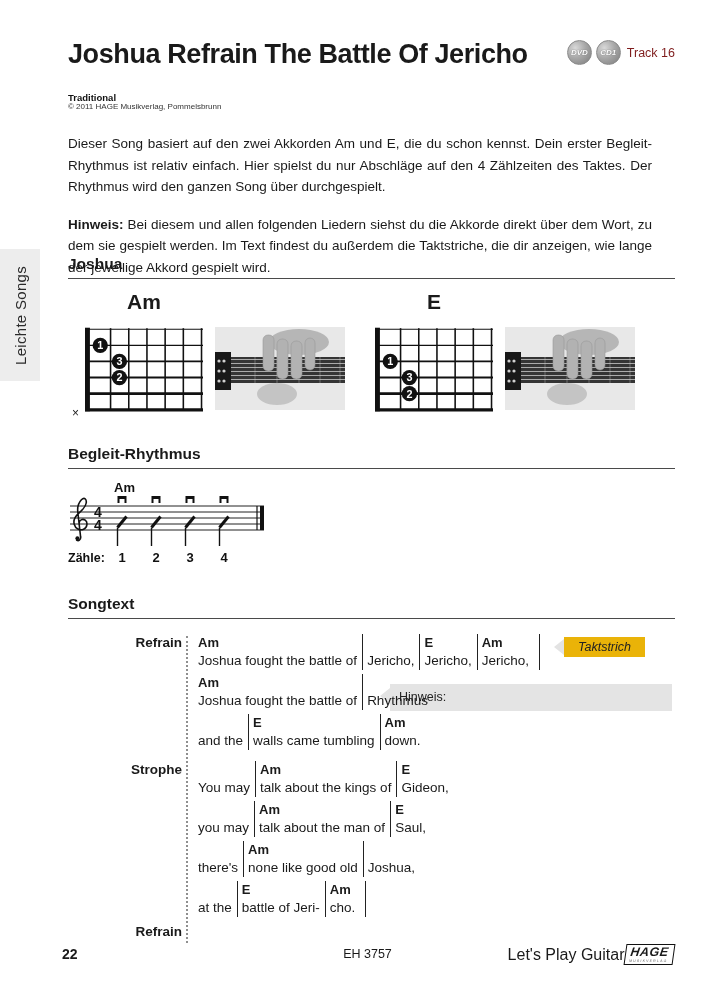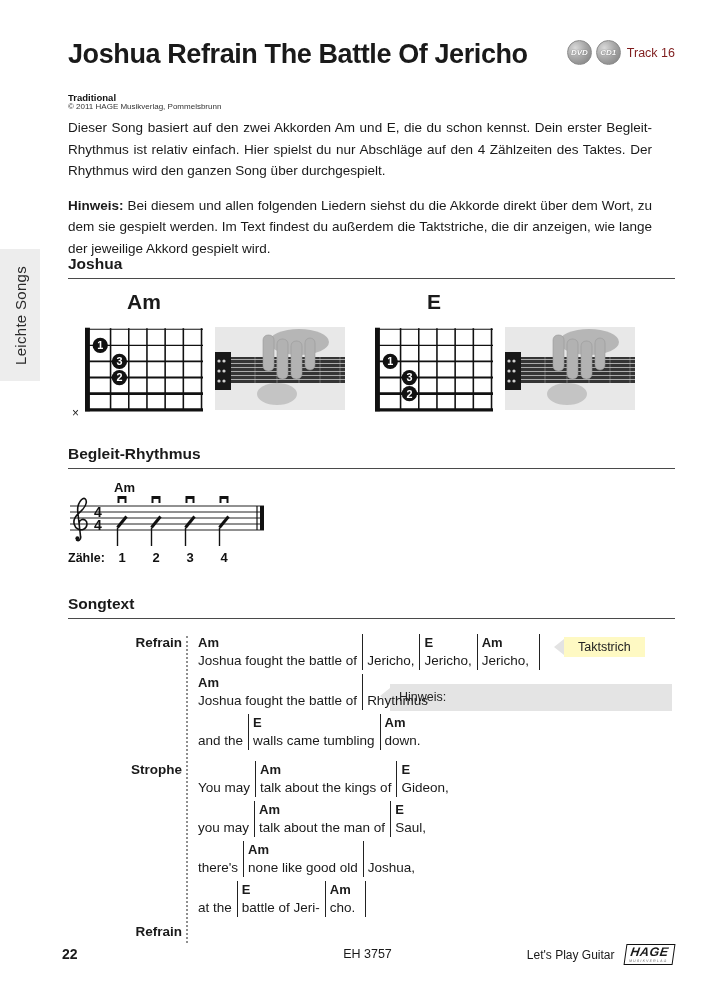--- a/index.html
+++ b/index.html
@@ -18,21 +18,21 @@
   .disc{width:23px;height:23px;border-radius:50%;margin-left:4px;
     background:radial-gradient(circle at 32% 30%, #d9d9d9 0%, #a8a8a8 45%, #7b7b7b 100%);
     border:1px solid #8b8b8b;display:flex;align-items:center;justify-content:center;
     color:#fff;font-weight:bold;font-style:italic;font-size:8px;text-shadow:0 0 1px #555;}
   .track-label{font-size:12.5px;margin-left:6px;color:#7f1d1d;}
   .copyright{position:absolute;left:68px;top:82px;font-size:8px;color:#333;margin-top:20px;}
   .credit{position:absolute;left:68px;top:92px;font-size:9.5px;font-weight:bold;color:#111;}
 
   
   .intro{position:absolute;left:68px;top:117px;width:584px;font-size:13.5px;line-height:21.5px;text-align:justify;}
-  .intro p{margin:0 0 13px 0;}
+  .intro p{margin:16px 0 13px 0;}
   .intro b{font-weight:bold;}
 
   
   .sec-head{position:absolute;left:68px;width:607px;font-size:15.5px;font-weight:bold;
     border-bottom:1.5px solid #4a4a4a;padding-bottom:5px;}
   .head-akkorde{top:255px;}
   .head-rhythmus{top:445px;}
   .head-songtext{top:595px;}
 
   
@@ -57,34 +57,34 @@
   .song-label{position:absolute;left:4px;top:1px;width:110px;text-align:right;font-weight:bold;font-size:13.5px;}
   .seg{display:flex;flex-direction:column;justify-content:flex-end;padding:0 5px 0 4px;}
   .seg:first-child{padding-left:0;}
   .seg.bar{border-left:1.5px solid #222;}
   .seg-chord{font-weight:bold;font-size:13px;height:17px;line-height:17px;white-space:nowrap;}
   .seg-text{font-size:13.5px;line-height:19px;white-space:nowrap;}
   .end-bar{border-left:1.5px solid #222;margin-left:5px;width:4px;}
 
   .mini-callout{display:flex;align-items:center;align-self:flex-start;margin-left:10px;margin-top:3px;}
   .tri-left{width:0;height:0;border-top:8px solid transparent;border-bottom:8px solid transparent;border-right:10px solid #e3e3e3;}
-  .mini-callout .box{background:#fef9c3;font-size:12.5px;padding:3px 14px;color:#222;}
+  .mini-callout .box{background:#eab308;font-size:12.5px;padding:3px 14px;color:#222;font-style:italic;}
 
   .hinweis-callout{position:absolute;left:312px;top:50px;display:flex;align-items:flex-start;}
   .hinweis-callout .tri-left{margin-top:4px;}
   .hinweis-callout .box{background:#e4e4e4;display:flex;align-items:flex-start;padding:6px 9px 7px 9px;width:264px;}
   .hinweis-label{font-size:12.5px;color:#222;margin-right:8px;flex:none;}
   .hinweis-text{font-size:10.5px;line-height:13.5px;color:#222;}
 
   
   .footer{position:absolute;left:62px;right:34px;top:944px;height:26px;}
   .page-num{position:absolute;left:0;top:2px;font-size:14px;font-weight:bold;text-align:right;}
   .footer-center{position:absolute;left:50%;transform:translateX(-50%);top:3px;font-size:12.5px;}
   .footer-right{position:absolute;right:0;top:0;display:flex;align-items:center;}
-  .footer-book{font-size:12px;margin-right:10px;}
+  .footer-book{font-size:16px;}
   .hage-logo{border:1.6px solid #111;padding:0 4px 1px 4px;transform:skewX(-8deg);text-align:center;}
   .hage-logo .hage-main{font-weight:bold;font-style:italic;font-size:12.5px;letter-spacing:.5px;display:block;line-height:14px;}
   .hage-logo .hage-sub{display:block;font-size:3.5px;letter-spacing:1.2px;color:#666;line-height:4px;}
 </style>
 </head>
 <body>
 
 <div class="page">
 
   <div class="side-tab">

